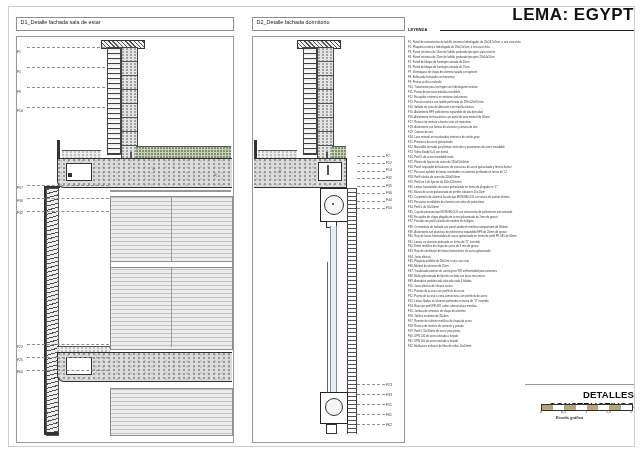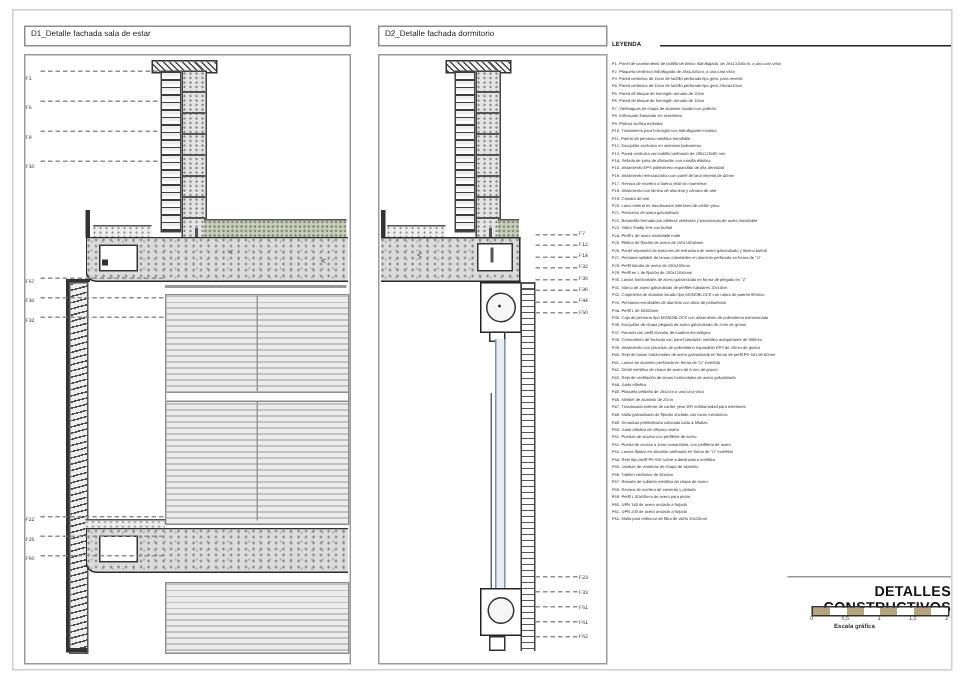--- a/index.html
+++ b/index.html
@@ -51,20 +51,21 @@
   .ticks{left:539px;top:410px;width:94px;display:flex;justify-content:space-between;}
   .ticks span{font-size:8px;transform:scale(.45);transform-origin:center top;color:#333;}
   .scale-caption{left:556px;top:415px;width:80px;font-size:9px;font-weight:bold;transform:scale(.45);transform-origin:0 0;color:#333;white-space:nowrap;}
 </style>
 </head>
 <body>
 
 <div class="sheet">
   <div class="abs sheet-border"></div>
 
+  <div class="abs main-title">LEMA: EGYPT</div>
   <div class="abs title-rule"></div>
 
   <div class="abs det-label-box" style="left:16px;width:216px;">
     <div class="det-label">D1_Detalle fachada sala de estar</div>
   </div>
   <div class="abs det-frame" style="left:16px;width:216px;"></div>
 
   <div class="abs hatch45" style="left:101px;top:40px;width:42px;height:7px;"></div>
   <div class="abs slats" style="left:107px;top:47px;width:12px;height:106px;"></div>
   <div class="abs blocks" style="left:121px;top:47px;width:15px;height:112px;"></div>

